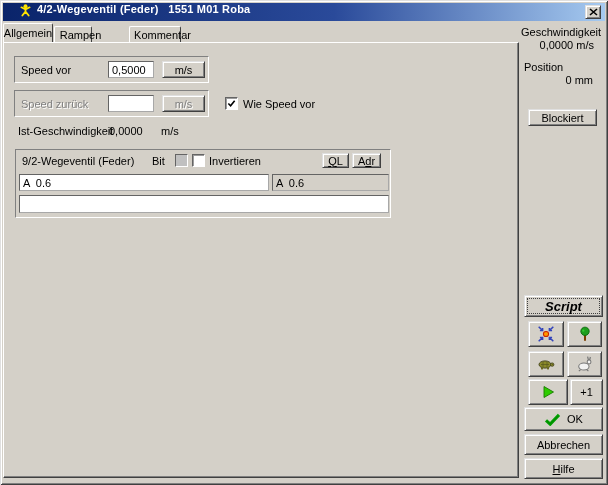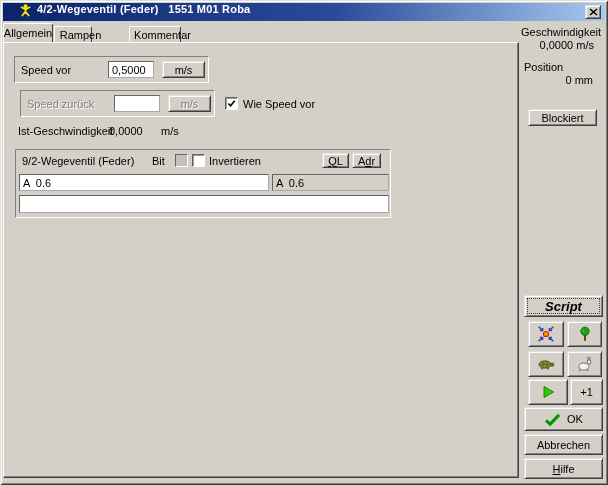--- a/index.html
+++ b/index.html
@@ -110,21 +110,21 @@
   <div class="panel">
 
     <div class="sunken-group" style="left:10px;top:13px;width:195px;height:27px;">
       <span class="grouplabel" style="left:6px;top:7px;">Speed vor</span>
       <input class="tfield" style="left: 93px; top: 4px; width: 46px; height: 17px;" value="0,5000">
       <div class="btn3d" style="position:absolute;left:147px;top:4px;width:43px;height:17px;">
         <span>m/s</span>
       </div>
     </div>
 
-    <div class="sunken-group" style="left:16px;top:47px;width:195px;height:27px;">
+    <div class="sunken-group" style="left:10px;top:47px;width:195px;height:27px;">
       <span class="grouplabel disabled-text" style="left:6px;top:7px;">Speed zurück</span>
       <input class="tfield" style="left: 93px; top: 4px; width: 46px; height: 17px;" disabled="" value="">
       <div class="btn3d" style="position:absolute;left:147px;top:4px;width:43px;height:17px;">
         <span class="disabled-text">m/s</span>
       </div>
     </div>
 
     <div class="checkbox" style="left:221px;top:54px;">
       <span>
         <svg width="9" height="9" viewBox="0 0 10 10">

